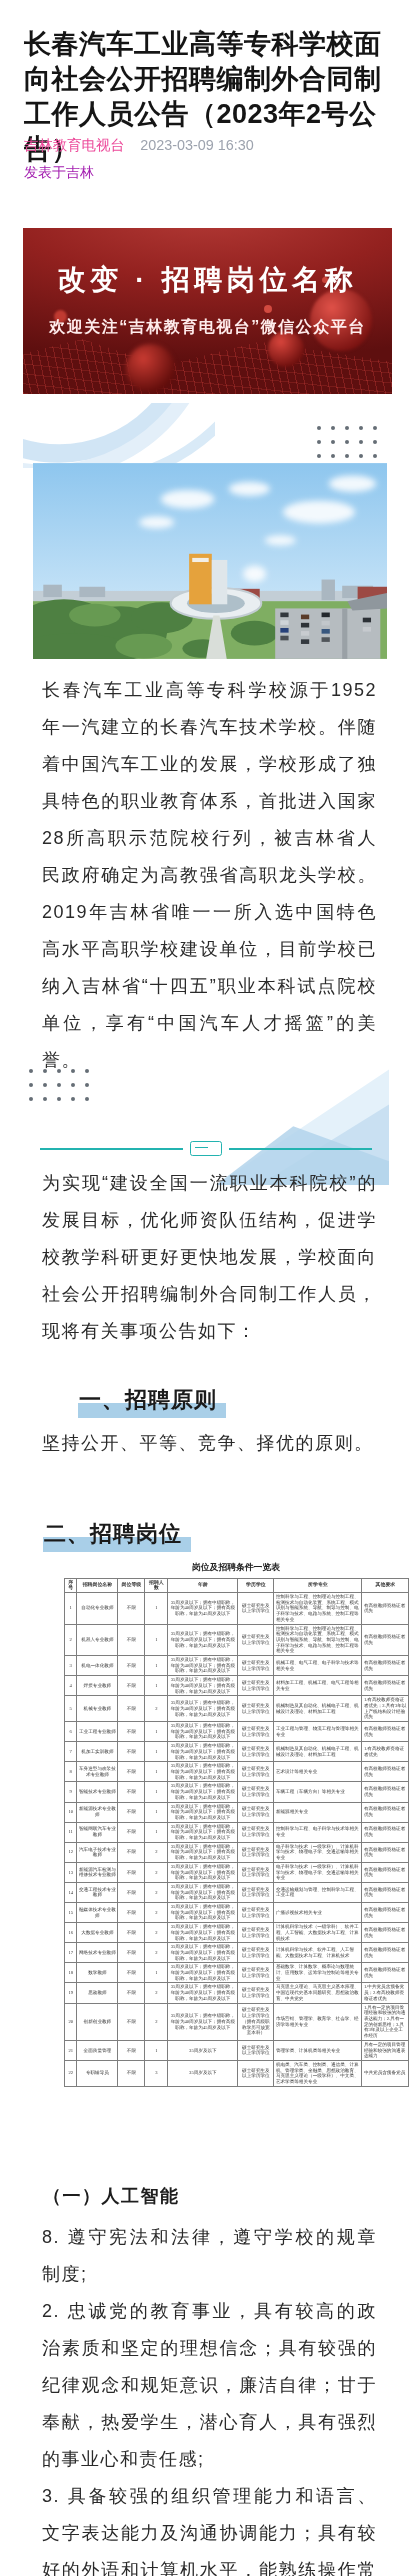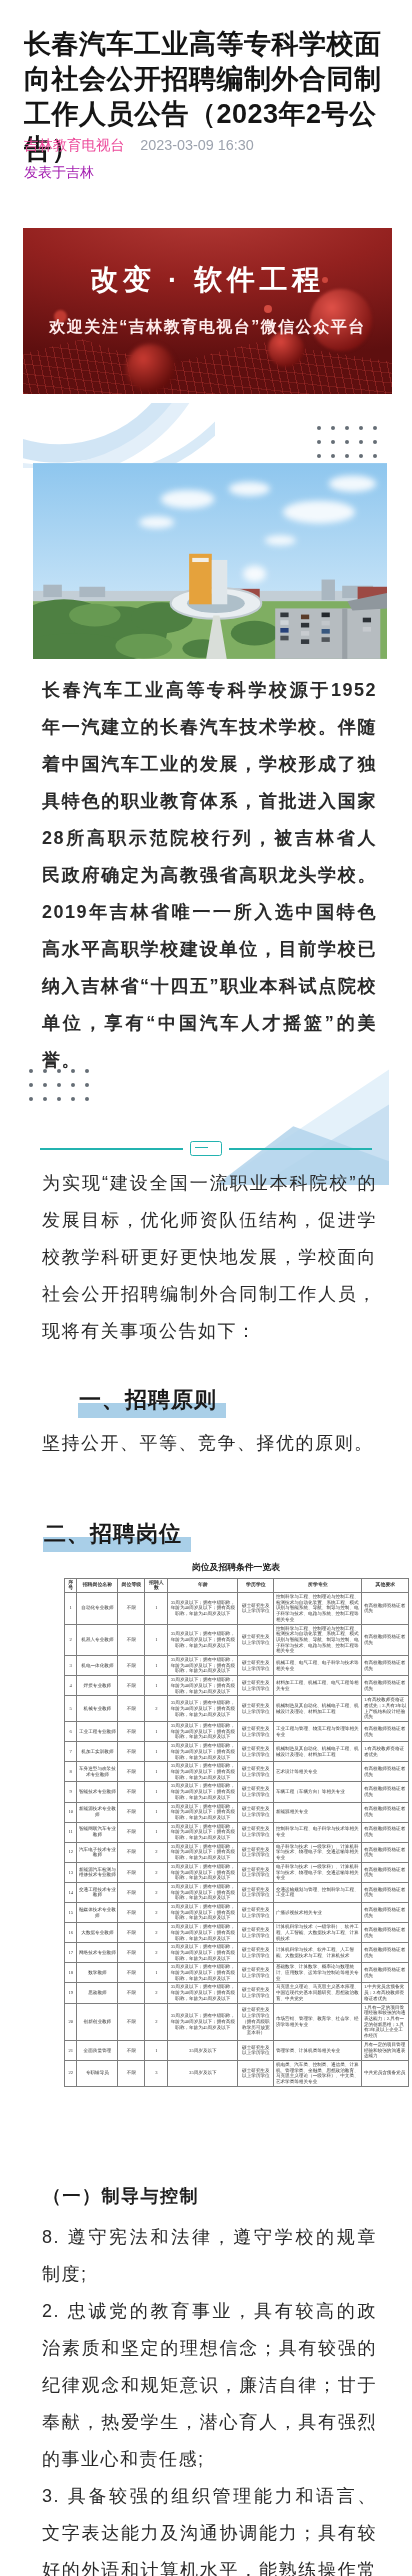--- a/index.html
+++ b/index.html
@@ -85,21 +85,21 @@
   <div class="abs region">发表于吉林</div>
 
   <div class="abs banner">
     <div class="sphere s1"></div>
     <div class="sphere s2"></div>
     <div class="sphere s3"></div>
     <div class="sphere s4"></div>
     <div class="sphere s5"></div>
     <div class="sphere s6"></div>
     <div class="banner-mesh"></div>
-    <div class="banner-headline">改变 · 软件工程</div>
+    <div class="banner-headline">改变 · 招聘岗位名称</div>
     <div class="banner-subline">欢迎关注“吉林教育电视台”微信公众平台</div>
   </div>
 
   <svg class="abs" style="top:403px;left:23px;" width="192" height="65" viewBox="0 0 372 126">
     <circle cx="70" cy="-160" r="258" fill="none" stroke="#cfe4f4" stroke-width="36" opacity="0.95"></circle>
     <circle cx="46" cy="-184" r="318" fill="none" stroke="#e3eff9" stroke-width="28"></circle>
     <circle cx="110" cy="-228" r="382" fill="none" stroke="#d9eaf7" stroke-width="20"></circle>
   </svg>
   <div class="abs dots-grid dots1">
       <span></span>
@@ -183,21 +183,21 @@
         <rect x="560" y="306" width="16" height="9" fill="#c2c7cb"></rect>
       <rect x="560" y="322" width="16" height="9" fill="#37577e"></rect>
         <rect x="560" y="338" width="16" height="9" fill="#50555a"></rect>
       <rect x="640" y="300" width="16" height="9" fill="#2c3136"></rect>
         <rect x="640" y="318" width="16" height="9" fill="#c6cace"></rect>
     </g>
     <rect x="600" y="282" width="10" height="98" fill="#9aa1a6"></rect>
     <polygon points="610,268 687,252 687,282 620,286" fill="#8f979d"></polygon>
   </svg>
 
-  <div class="abs body-text" style="top:672px;font-weight:bold;">
+  <div class="abs body-text" style="top:672px;">
     <p>长春汽车工业高等专科学校源于1952年一汽建立的长春汽车技术学校。伴随着中国汽车工业的发展，学校形成了独具特色的职业教育体系，首批进入国家28所高职示范院校行列，被吉林省人民政府确定为高教强省高职龙头学校。2019年吉林省唯一一所入选中国特色高水平高职学校建设单位，目前学校已纳入吉林省“十四五”职业本科试点院校单位，享有“中国汽车人才摇篮”的美誉。</p>
   </div>
 
   <div class="abs dots-grid dots2">
       <span></span>
       <span></span>
       <span></span>
       <span></span>
       <span></span>
       <span></span>
@@ -482,21 +482,21 @@
           </tr>
         </tbody>
     </table>
   </div>
 
   <div class="abs sec-heading" style="top:1519px;">
     <span class="hl">二、招聘岗位</span>
   </div>
 
 
-  <div class="abs sub-heading" style="top:2184px;">（一）制导与控制</div>
+  <div class="abs sub-heading" style="top:2184px;">（一）人工智能</div>
 
   <div class="abs body-text" style="top:2219px;">
     <p>8. 遵守宪法和法律，遵守学校的规章制度;</p>
     <p>2. 忠诚党的教育事业，具有较高的政治素质和坚定的理想信念；具有较强的纪律观念和规矩意识，廉洁自律；甘于奉献，热爱学生，潜心育人，具有强烈的事业心和责任感;</p>
     <p>3. 具备较强的组织管理能力和语言、文字表达能力及沟通协调能力；具有较好的外语和计算机水平，能熟练操作常用办公软件;</p>
 
   </div>
 
 </div>
 

